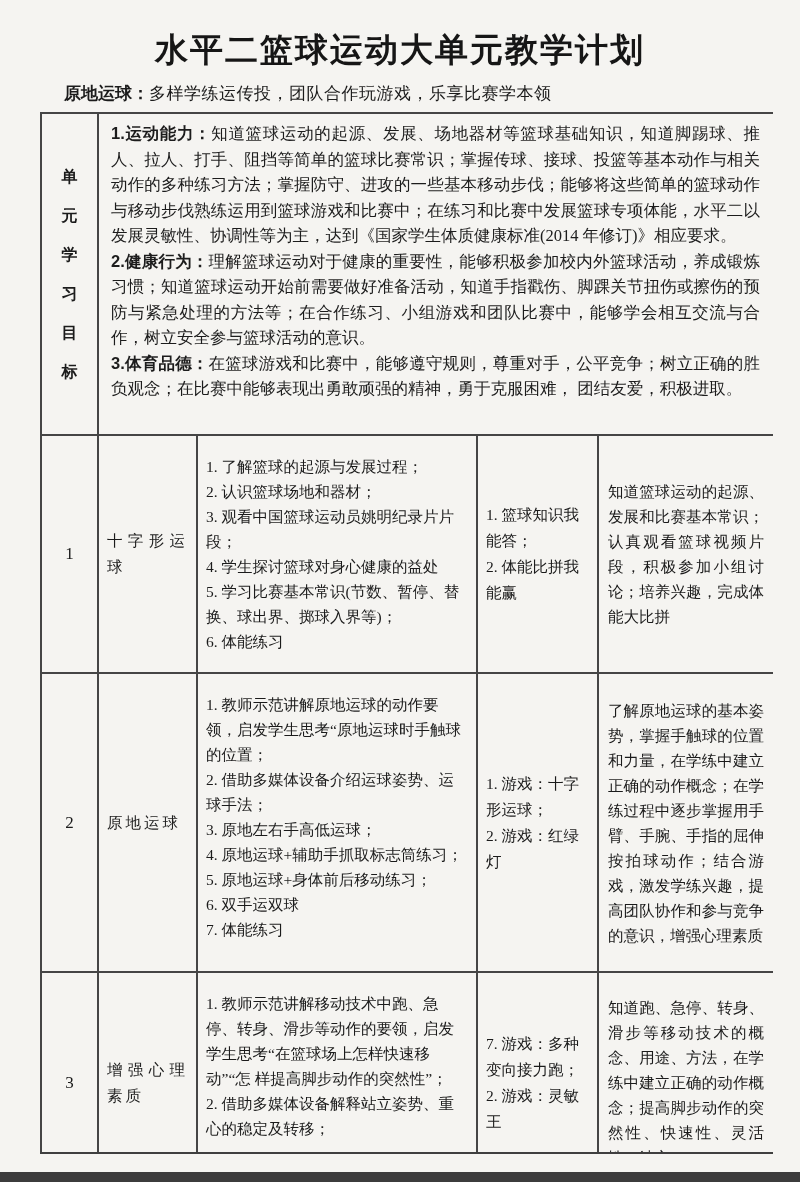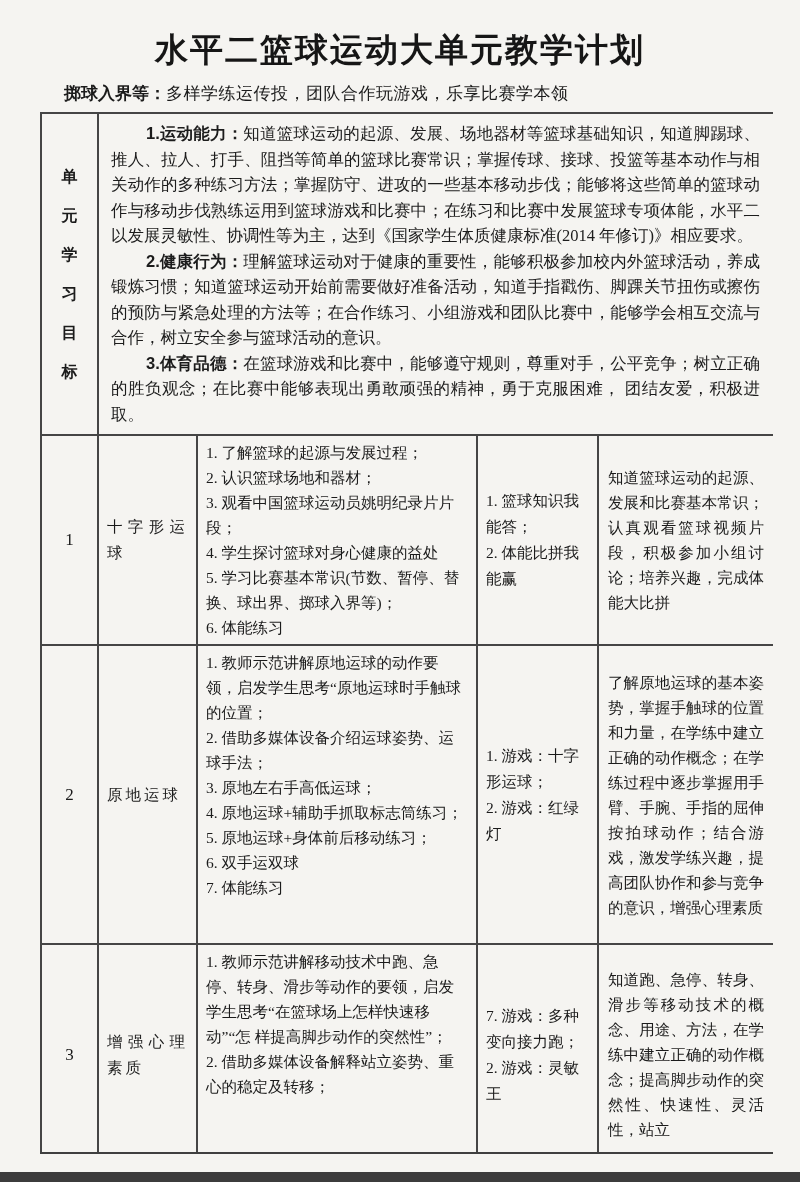--- a/index.html
+++ b/index.html
@@ -38,32 +38,32 @@
   }
   .v-header .stack {
     width:1.15em; margin:0 auto; font-size:16px; font-weight:bold;
     line-height:39px; word-break:break-all; text-align:center;
   }
   .goals-cell { vertical-align:top; padding:7px 13px 0 12px; }
   .goals-cell .clip { max-height:305px; overflow:hidden; }
   .goal-p {
     font-size:16.5px; line-height:25.5px; text-align:justify; color:#1c1c1c;
   }
-  .goal-label { font-weight:bold; font-family:"Liberation Sans","DejaVu Sans",sans-serif;margin-left:35px; }
+  .goal-label { font-weight:bold; font-family:"Liberation Sans","DejaVu Sans",sans-serif; }
 
   .head-row { height:40px; background:#b9b8b6; }
   .head-row th {
     font-size:17px; font-weight:bold; text-align:center; color:#141414;
     font-family:"Liberation Serif","DejaVu Serif",serif;
   }
 
   td.lesson { text-align:center; font-size:17px; }
   td.content { padding:6px 8px; font-size:15.5px; line-height:26px;
     text-align:justify; letter-spacing:3px; }
-  td.activities { vertical-align:top; padding:4px 8px; font-size:15.5px;
+  td.activities { vertical-align:top; padding:18px 8px; font-size:15.5px;
     line-height:25px; white-space:pre-line; }
   td.competition { padding:6px 8px; font-size:15.5px; line-height:26px;
     white-space:pre-line; }
   td.performance { padding:22px 9px; font-size:15.5px; line-height:25px;
     text-align:justify; }
   tr.r1 { height:204px; }
   tr.r2 { height:299px; }
 
   .bottom-bar {
     position:absolute; left:0; bottom:0; width:800px; height:10px;
@@ -72,21 +72,21 @@
 </style>
 </head>
 <body>
 
 <div class="page">
 
 
   <h1 class="title">水平二篮球运动大单元教学计划</h1>
 
   <div class="theme-line">
-    <span class="theme-label">掷球入界等：</span><span class="theme-text">多样学练运传投，团队合作玩游戏，乐享比赛学本领</span>
+    <span class="theme-label">原地运球：</span><span class="theme-text">多样学练运传投，团队合作玩游戏，乐享比赛学本领</span>
   </div>
 
   <div class="table-wrap">
     <table>
       <colgroup>
         <col style="width:57px">
           <col style="width:99px">
           <col style="width:280px">
           <col style="width:121px">
           <col style="width:176px">

